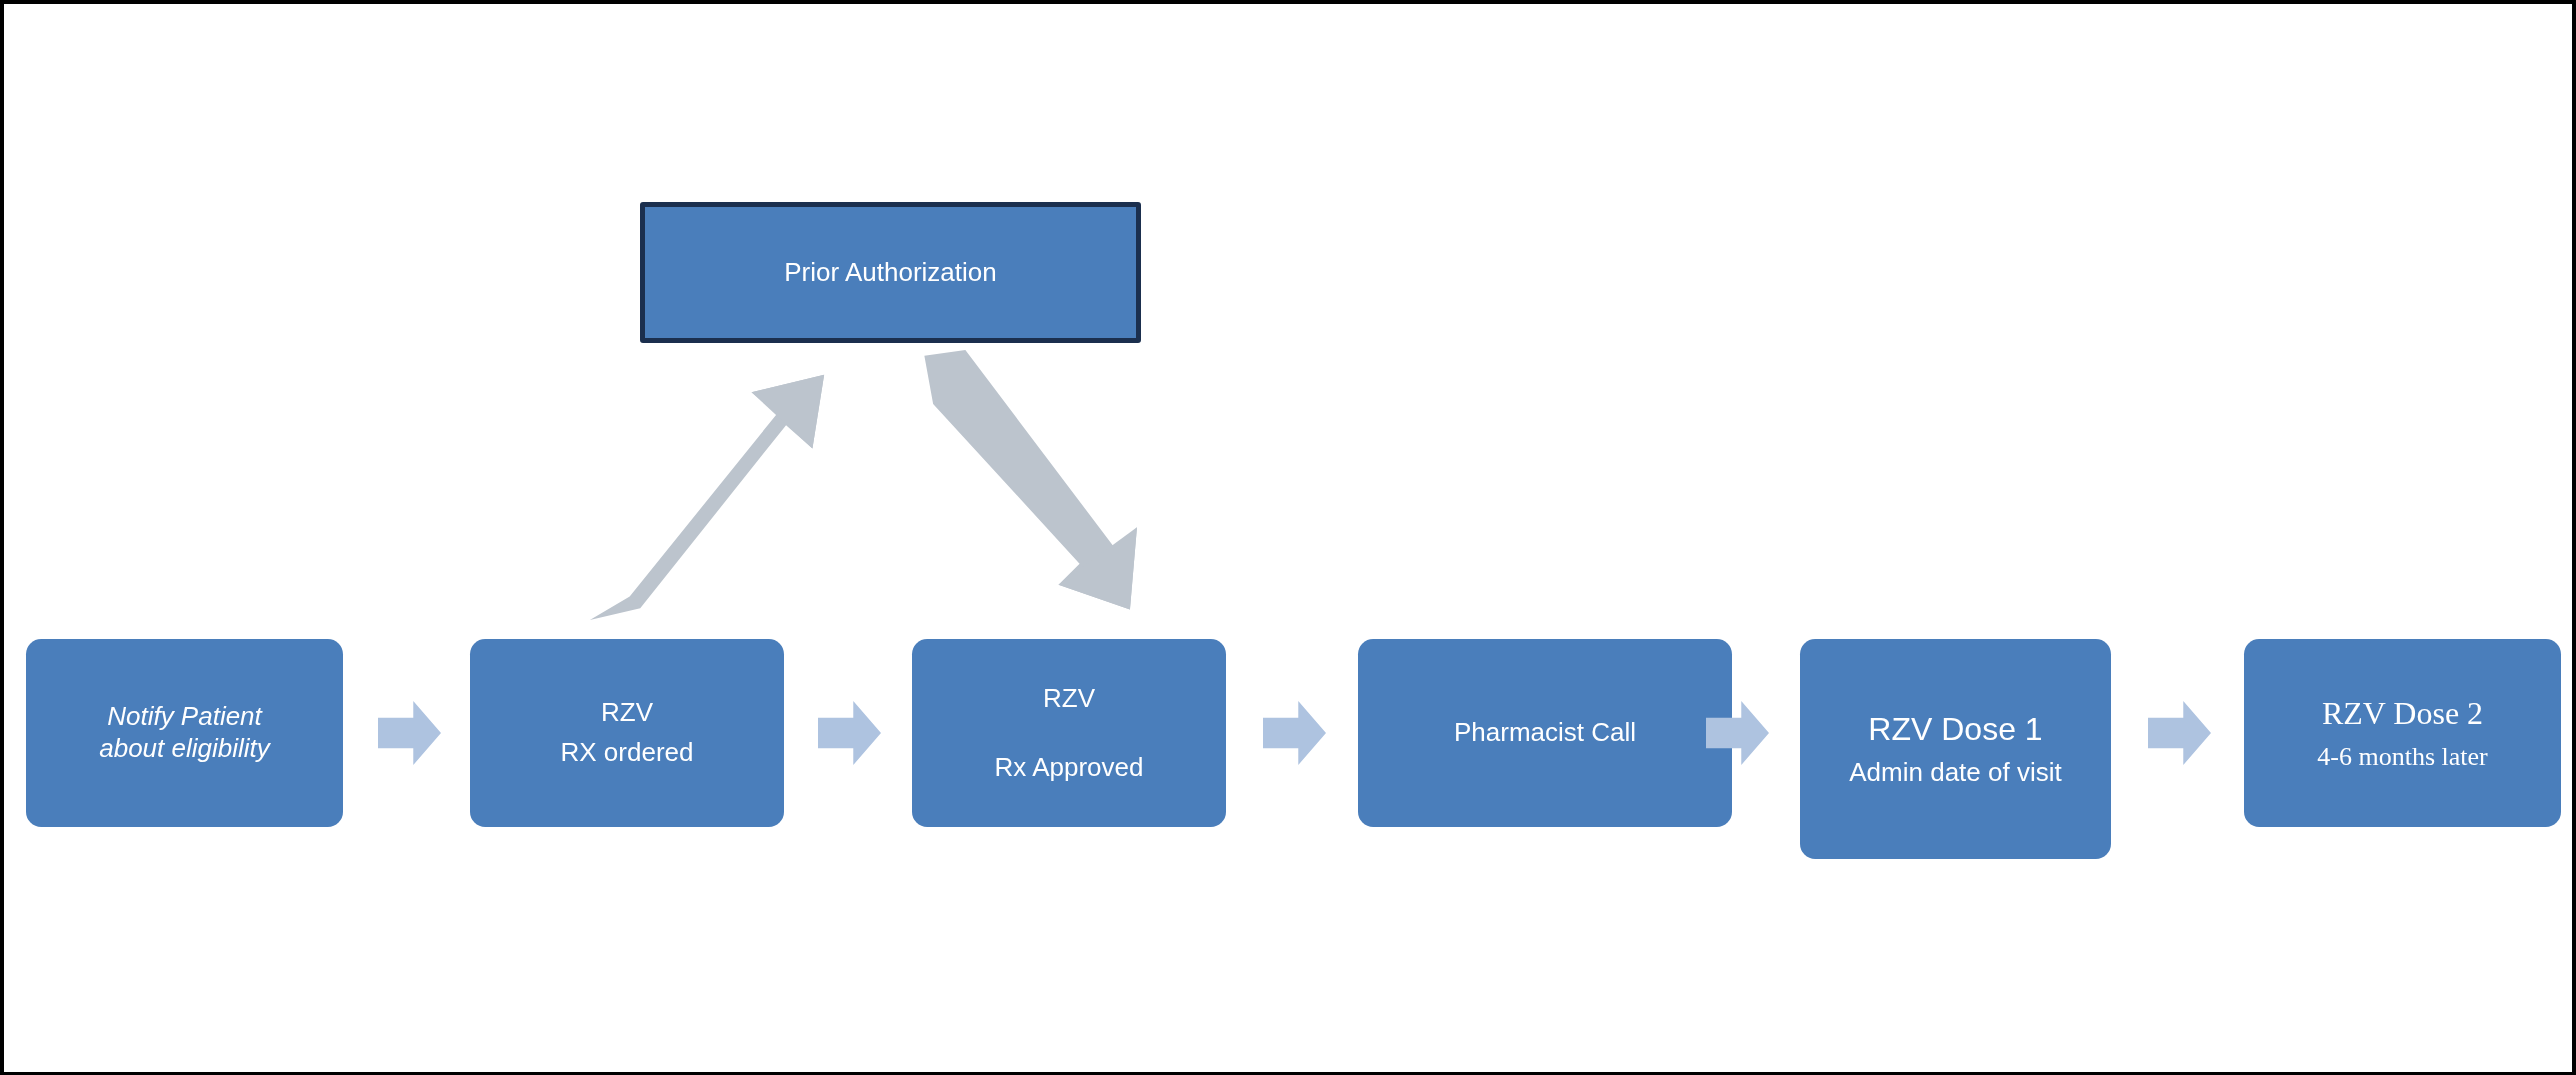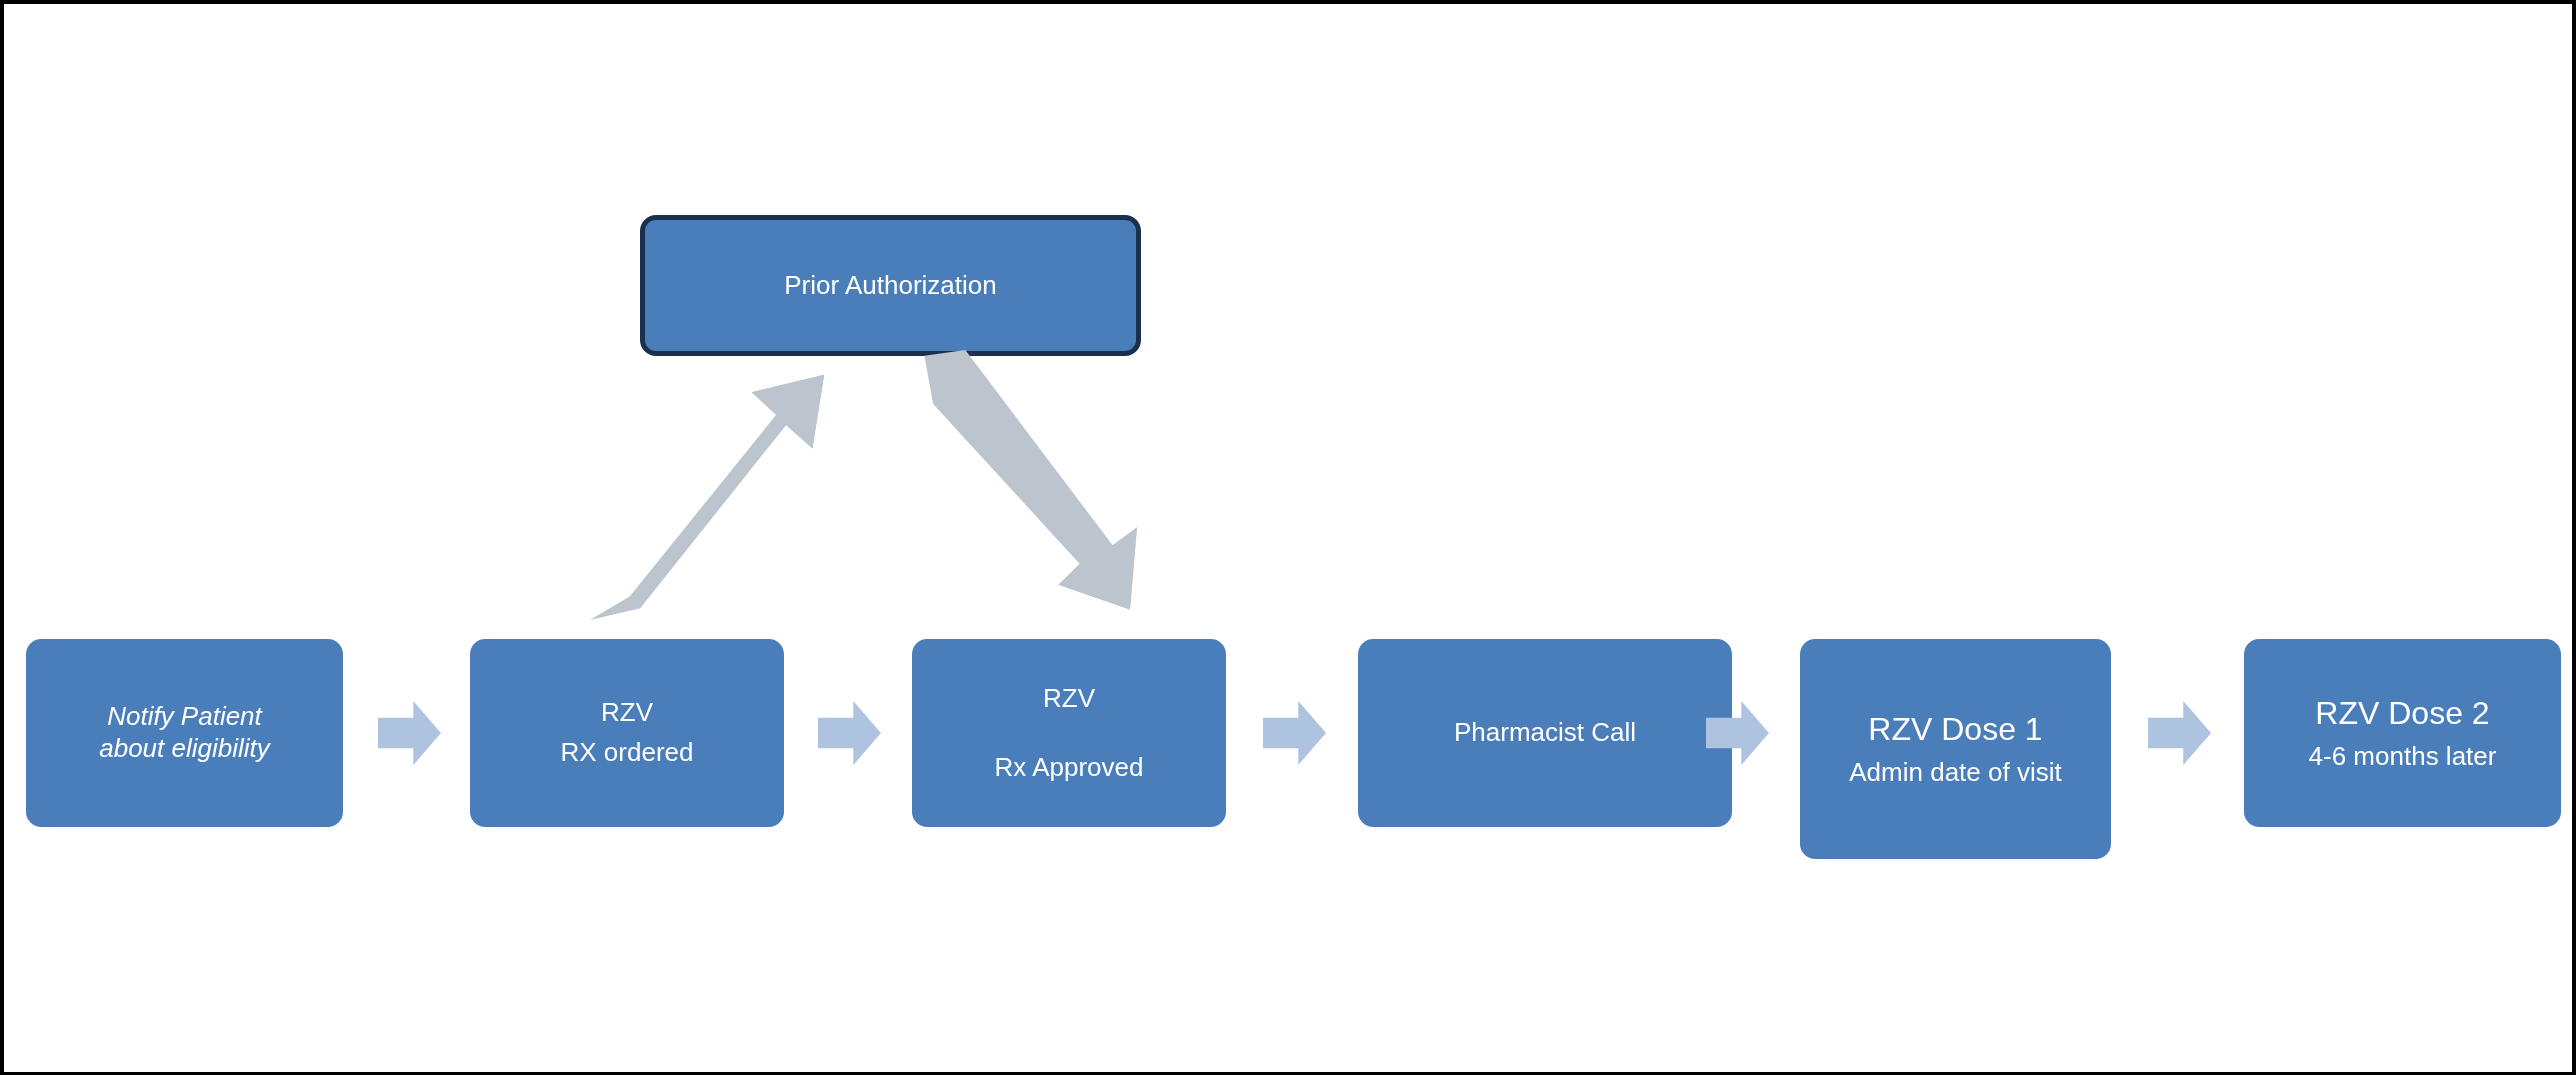--- a/index.html
+++ b/index.html
@@ -41,22 +41,21 @@
     white-space: nowrap;
   }
   .node .ln.big   { font-size: 32px; }
   .node .ln.small { font-size: 26px; }
   .node .ln.gap   { margin-top: 37px; }
   .node .ln.gap-sm{ margin-top: 8.2px; }
 
   
   .node.outlined {
     border: 5.3px solid #1B2F4E;
-    border-radius: 16px;
-    margin-top: 13px;
+    border-radius: 3px;
   }
 
   
   .harrow {
     position: absolute;
     background: #AEC3E0;
     -webkit-clip-path: polygon(0% 26%, 56% 26%, 56% 0%, 100% 50%, 56% 100%, 56% 74%, 0% 74%);
     clip-path: polygon(0% 26%, 56% 26%, 56% 0%, 100% 50%, 56% 100%, 56% 74%, 0% 74%);
   }
 
@@ -113,19 +112,19 @@
 
   <div class="harrow" style="left:1702px; top:697px; width:63px; height:64px;"></div>
 
   <div class="node" style="left:1796px; top:635px; width:311px; height:220px;">
     <span class="ln big">RZV Dose 1</span>
     <span class="ln small gap-sm">Admin date of visit</span>
   </div>
 
   <div class="harrow" style="left:2144px; top:697px; width:63px; height:64px;"></div>
 
-  <div class="node" style="left:2240px; top:635px; width:317px; height:188px;">
+  <div class="node" style="left:2240px; top:635px; width:317px; height:188px;font-family:Liberation Serif, serif;">
     <span class="ln big">RZV Dose 2</span>
     <span class="ln small gap-sm">4-6 months later</span>
   </div>
 
 </div>
 
 
 </body></html>

